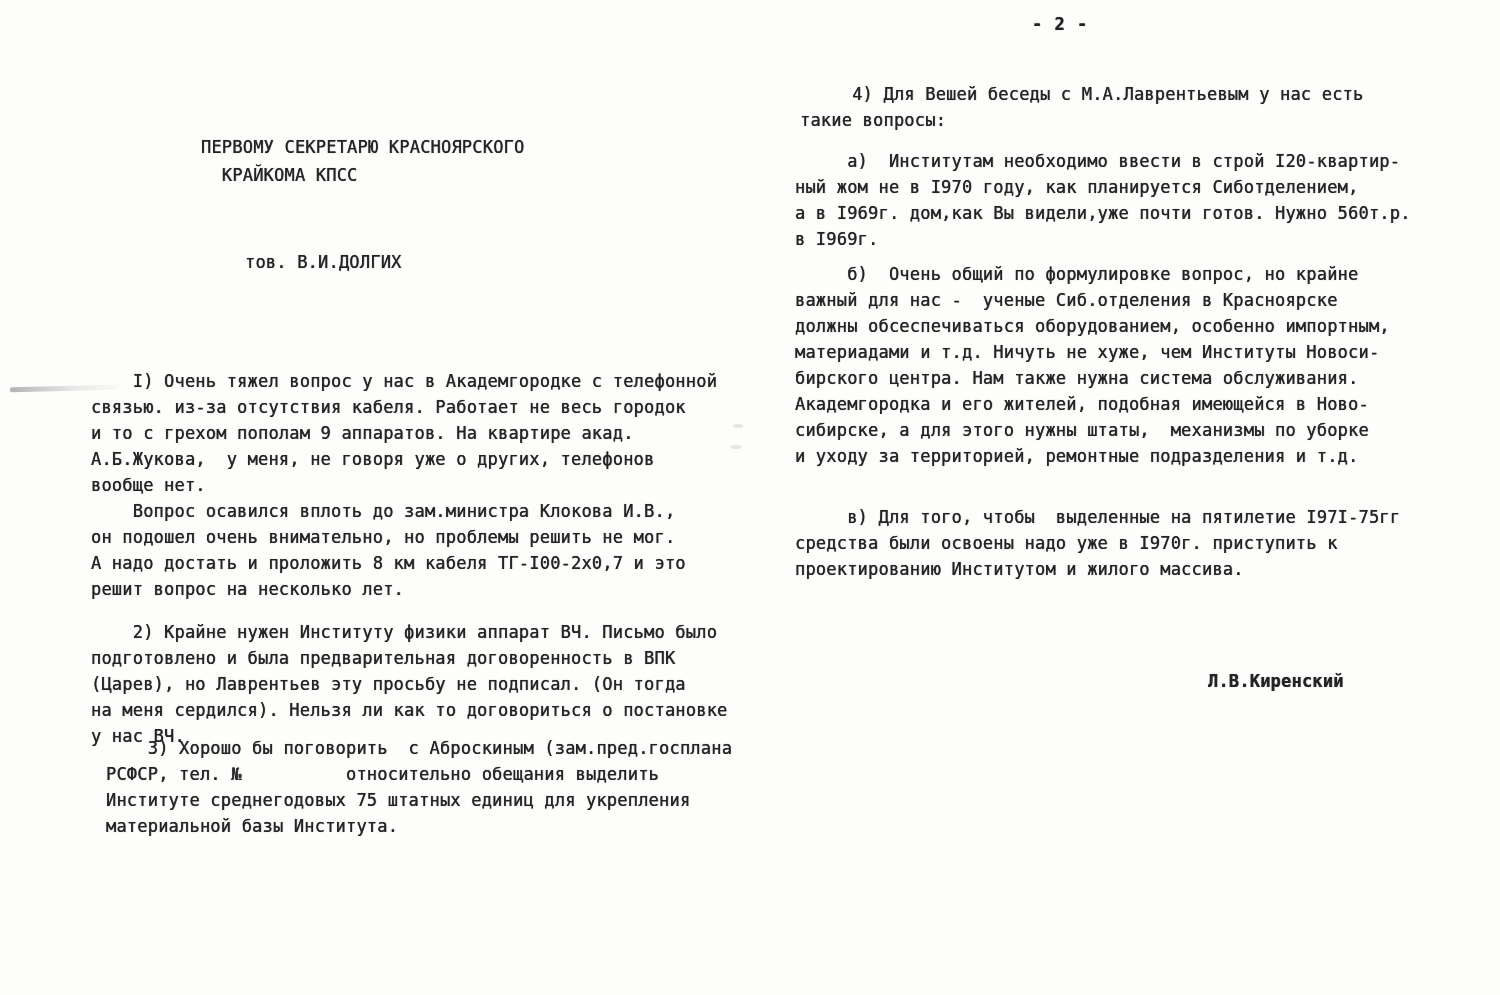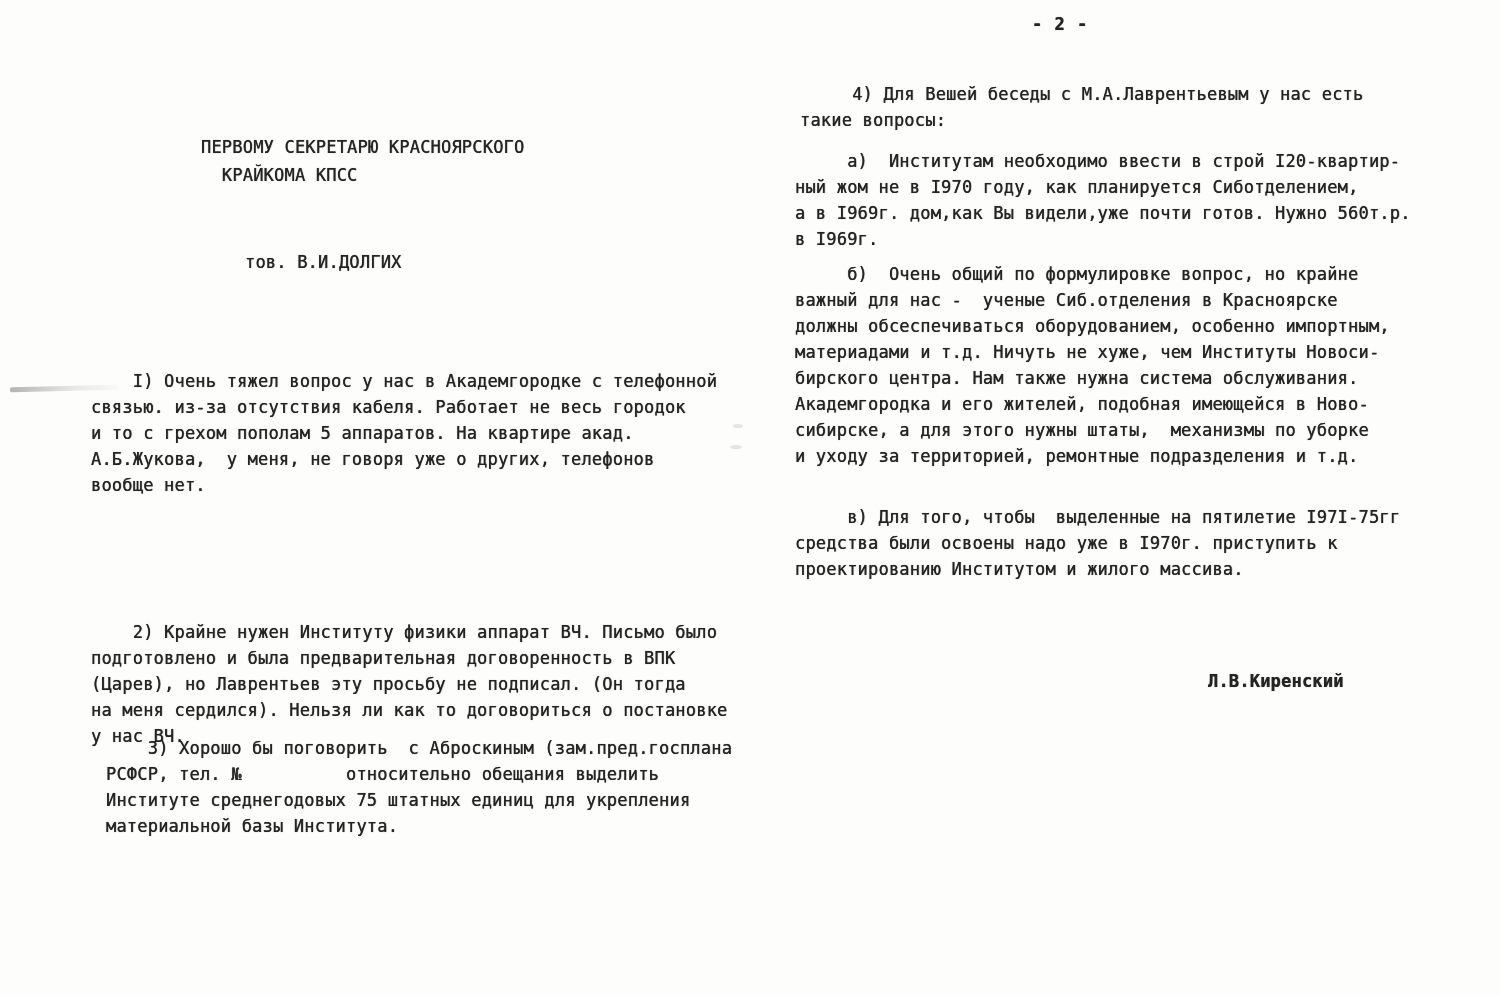--- a/index.html
+++ b/index.html
@@ -51,24 +51,28 @@
 
   <div class="tw header-block" style="left:183px; top:133px;margin-left:18px;">ПЕРВОМУ СЕКРЕТАРЮ КРАСНОЯРСКОГО
   КРАЙКОМА КПСС</div>
 
   <div class="tw" style="left:245px; top:209px;margin-top:40px;">тов. В.И.ДОЛГИХ</div>
 
 
 
   <div class="tw" style="left:91px; top:368px;">    I) Очень тяжел вопрос у нас в Академгородке с телефонной
 связью. из-за отсутствия кабеля. Работает не весь городок
-и то с грехом пополам 5 аппаратов. На квартире акад.
+и то с грехом пополам 9 аппаратов. На квартире акад.
 А.Б.Жукова,  у меня, не говоря уже о других, телефонов
 вообще нет.</div>
 
+  <div class="tw" style="left:91px; top:498px;">    Вопрос осавился вплоть до зам.министра Клокова И.В.,
+он подошел очень внимательно, но проблемы решить не мог.
+А надо достать и проложить 8 км кабеля ТГ-I00-2х0,7 и это
+решит вопрос на несколько лет.</div>
 
   <div class="tw" style="left:91px; top:603px;margin-top:16px;">    2) Крайне нужен Институту физики аппарат ВЧ. Письмо было
 подготовлено и была предварительная договоренность в ВПК
 (Царев), но Лаврентьев эту просьбу не подписал. (Он тогда
 на меня сердился). Нельзя ли как то договориться о постановке
 у нас ВЧ.</div>
 
   <div class="tw" style="left:106px; top:735px;">    3) Хорошо бы поговорить  с Аброскиным (зам.пред.госплана
 РСФСР, тел. №          относительно обещания выделить
 Институте среднегодовых 75 штатных единиц для укрепления

